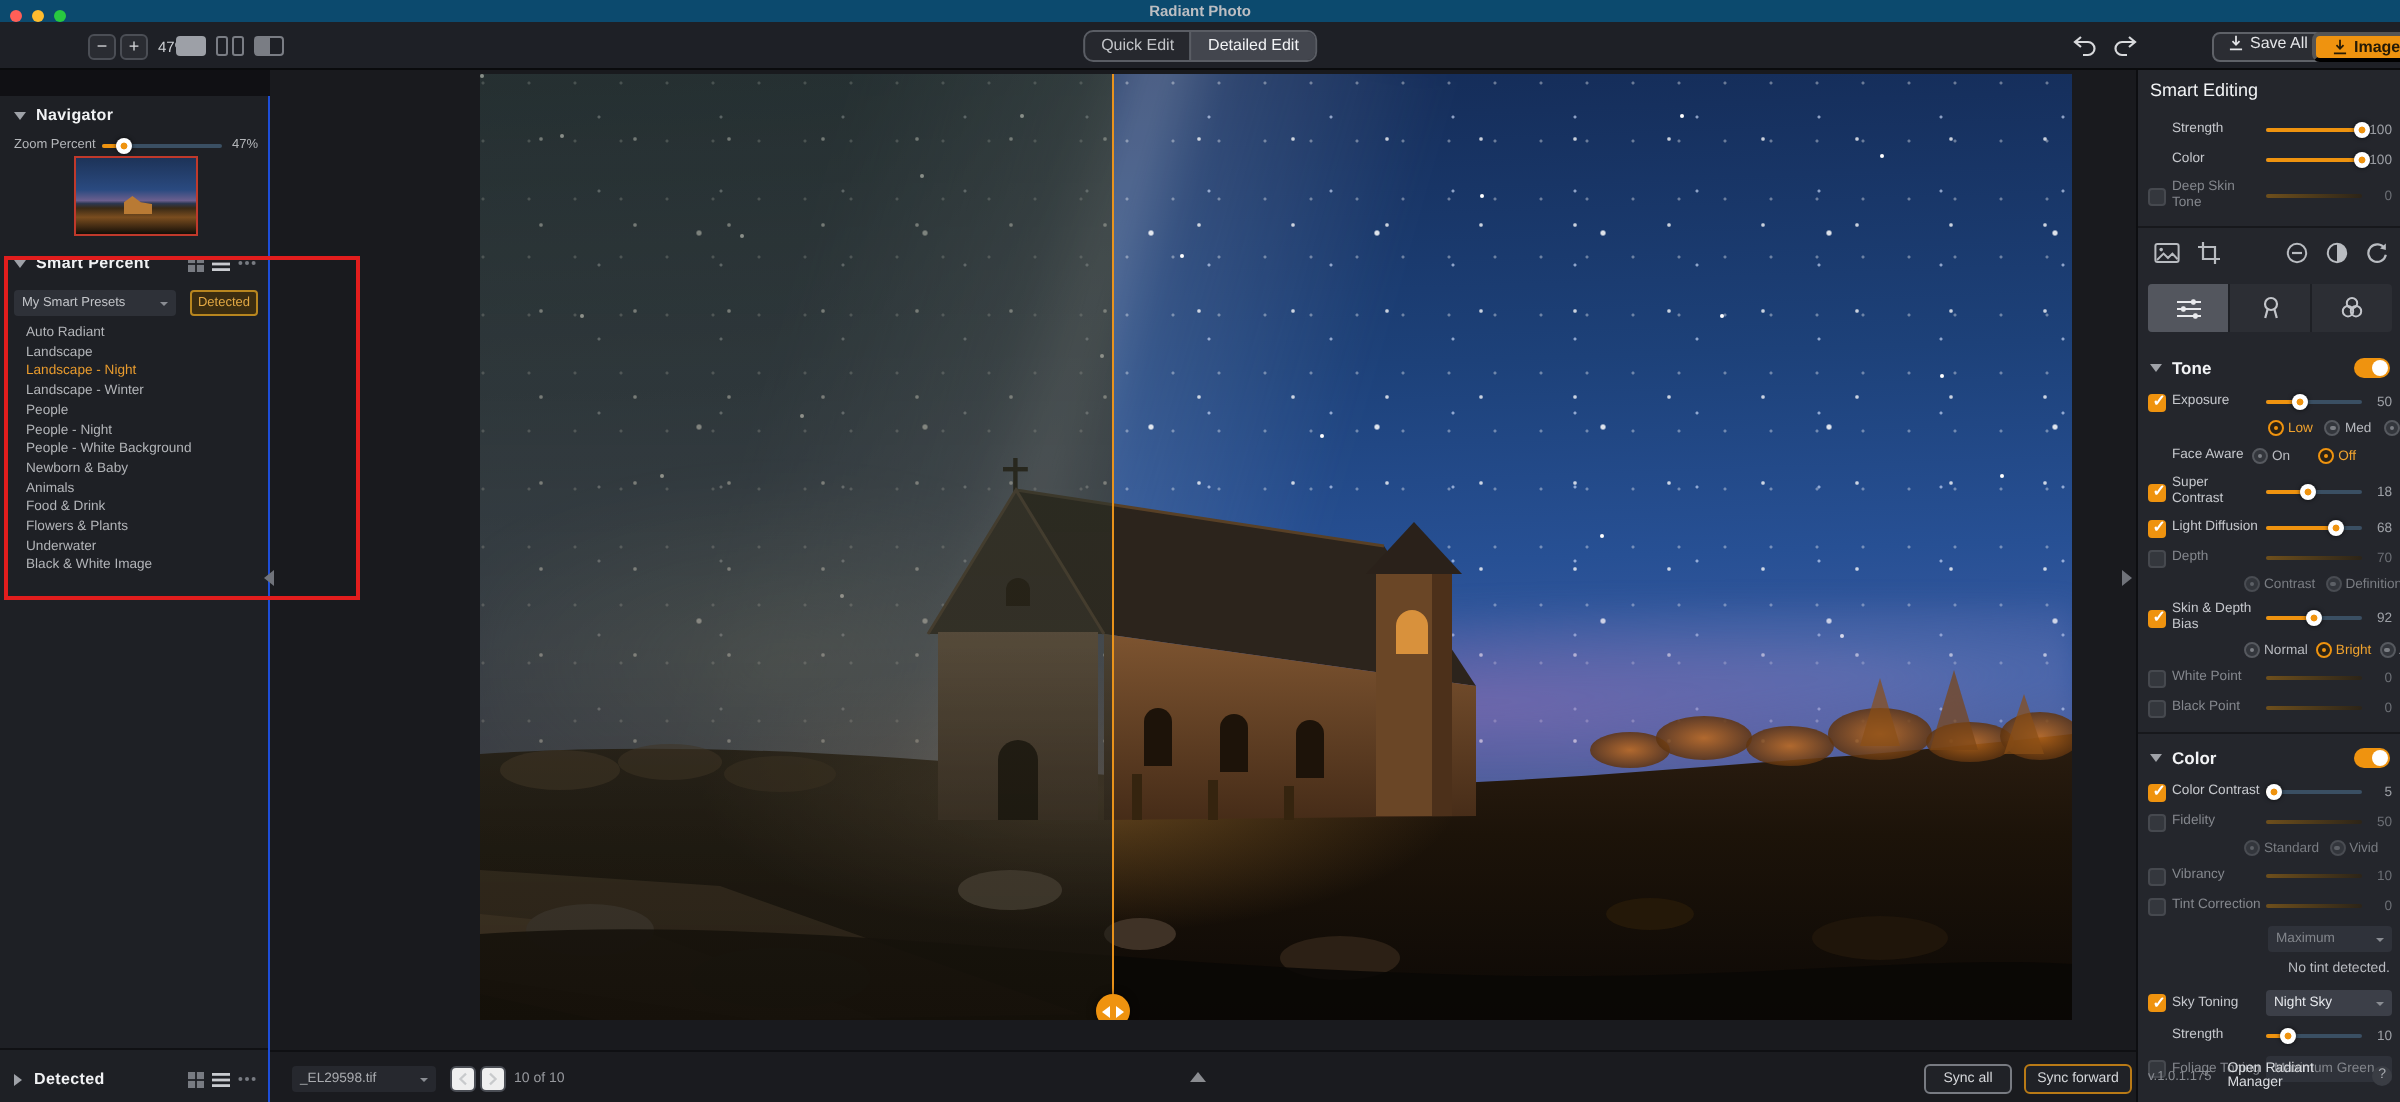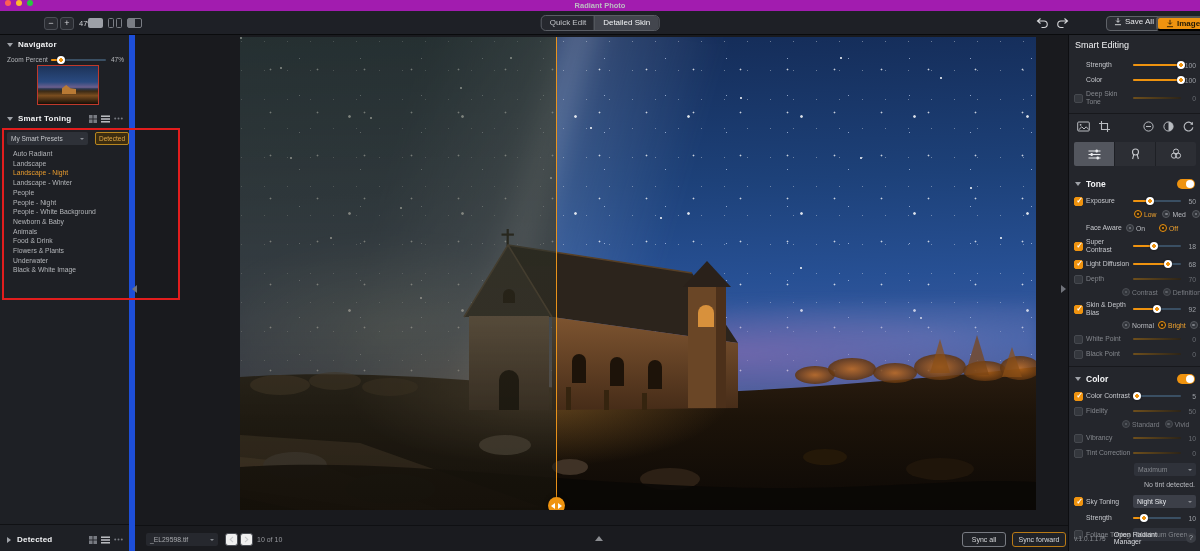--- a/index.html
+++ b/index.html
@@ -1,19 +1,19 @@
 <!DOCTYPE html>
 <html><head>
 <meta charset="utf-8">
 <style>
 *{margin:0;padding:0;box-sizing:border-box;font-family:"Liberation Sans",sans-serif;-webkit-font-smoothing:antialiased}
 html,body{width:1200px;height:551px;overflow:hidden;background:#101014;position:relative}
 
 
-#titlebar{position:absolute;top:0;left:0;right:0;height:11px;background:#a21caf;display:flex;align-items:flex-start;z-index:5}
+#titlebar{position:absolute;top:0;left:0;right:0;height:11px;background:#0c4a6e;display:flex;align-items:flex-end;z-index:5}
 .tl{width:6px;height:6px;border-radius:50%;margin-left:5px}
 .tl.r{background:#ff5f57}.tl.y{background:#febc2e}.tl.g{background:#28c840}
 #win-title{position:absolute;left:0;right:0;text-align:center;font-size:7.5px;font-weight:bold;color:#bcbec2;line-height:11px}
 
 
 #toolbar{position:absolute;top:11px;left:0;right:0;height:24px;background:#1e2026;border-bottom:1px solid #0a0b0d;z-index:5}
 .zbtn{position:absolute;top:6px;width:14px;height:13px;background:#2a2c32;border:1px solid #4b4e55;border-radius:3px;color:#d6d7da;font-size:9px;line-height:11px;text-align:center}
 #zoom-val{position:absolute;left:79px;top:8px;font-size:7.5px;color:#cfd1d5}
 #view-icons{position:absolute;left:88px;top:7px;display:flex;gap:5px;align-items:center}
 .vi1{width:15px;height:10px;background:#9da0a7;border-radius:2px}
@@ -22,21 +22,21 @@
 .vi3{width:15px;height:10px;border:1px solid #7a7d84;border-radius:2px;position:relative}
 .vi3::after{content:"";position:absolute;left:0;top:0;bottom:0;width:50%;background:#7a7d84}
 #seg{position:absolute;left:50%;top:4px;transform:translateX(-50%);display:flex;border:1px solid #5a5d64;border-radius:5px;overflow:hidden;background:#26282e;height:16px}
 .segbtn{font-size:8px;line-height:14px;padding:0 8px;color:#c2c4c8}
 .segbtn.active{background:#43464e;color:#f2f3f5;border-left:1px solid #5a5d64}
 #undo-btn,#redo-btn{position:absolute;top:6px;width:14px;height:12px;color:#d8d9dc}
 #save-all-btn{position:absolute;left:1106px;top:5px;height:15px;display:flex;align-items:flex-start;gap:3px;background:#2b2d33;border:1px solid #5f6268;border-radius:4px;padding:0 7px;color:#e4e5e8;font-size:8px}
 #save-btn{position:absolute;left:1156px;top:5px;height:15px;display:flex;align-items:center;gap:3px;background:#ef930f;border-radius:4px;padding:0 8px;color:#241a06;font-size:8px;font-weight:bold}
 
 
-#left-panel{position:absolute;top:35px;left:0;width:135px;bottom:0;background:#1e2025;border-right:6px solid #1d4ed8;z-index:4}
+#left-panel{position:absolute;top:48px;left:0;width:135px;bottom:0;background:#1e2025;border-right:1px solid #1d4ed8;z-index:4}
 .phead{display:flex;align-items:center}
 .tri{width:0;height:0;border-left:3.5px solid transparent;border-right:3.5px solid transparent;border-top:4.5px solid #9fa2a8;margin-right:5px;flex:none}
 .tri.right{border-top:3.5px solid transparent;border-bottom:3.5px solid transparent;border-left:4.5px solid #9fa2a8;border-right:none;margin-right:6px}
 .phead b{font-size:8px;color:#f1f2f4;letter-spacing:.2px}
 #nav-head{position:absolute;top:5px;left:7px;right:6px}
 #zoom-row{position:absolute;top:21px;left:7px;right:5px;display:flex;align-items:center}
 .tinylab{font-size:6.5px;color:#b4b6ba}
 #zoom-row .tinylab.l{width:44px}
 #zoom-row .tinylab.v{width:18px;text-align:right}
 .trk{position:relative;height:2px;background:#3a4f63;border-radius:1px}
@@ -162,21 +162,21 @@
   <div id="view-icons">
     <span class="vi1"></span>
     <span class="vi2">
         <i></i>
         <i></i>
       </span>
     <span class="vi3"></span>
   </div>
   <div id="seg">
     <span class="segbtn">Quick Edit</span>
-    <span class="segbtn active">Detailed Skin</span>
+    <span class="segbtn active">Detailed Edit</span>
   </div>
   <span id="undo-btn" style="left:1036px">
     <svg class="ic" width="13" height="12" viewBox="0 0 13 11">
         <path d="M4.5 1 L1.5 3.5 L4.5 6 M1.5 3.5 H8 A3.2 3.2 0 0 1 8 10 H5.5" stroke="currentColor" stroke-width="1.1" fill="none"></path>
       </svg>
   </span>
   <span id="redo-btn" style="left:1056px">
     <svg class="ic" width="13" height="12" viewBox="0 0 13 11" style="transform:scaleX(-1)">
         <path d="M4.5 1 L1.5 3.5 L4.5 6 M1.5 3.5 H8 A3.2 3.2 0 0 1 8 10 H5.5" stroke="currentColor" stroke-width="1.1" fill="none"></path>
       </svg>
@@ -205,21 +205,21 @@
     <span class="trk">
         <span class="fl" style="width:18%"></span>
         <span class="knob" style="left:18%"></span>
       </span>
     <span class="tinylab v">47%</span>
   </div>
   <div id="thumb"></div>
 
   <div id="sp-head" class="phead">
     <span class="tri"></span>
-    <b>Smart Toning</b>
+    <b>Smart Percent</b>
     <span class="hicons">
       <span>
           <svg class="ic" width="8" height="8" viewBox="0 0 9 9">
             <rect x="0" y="0" width="4" height="4" fill="currentColor"></rect>
             <rect x="5" y="0" width="4" height="4" fill="currentColor"></rect>
             <rect x="0" y="5" width="4" height="4" fill="currentColor"></rect>
             <rect x="5" y="5" width="4" height="4" fill="currentColor"></rect>
           </svg>
         </span>
       <span class="bright">

